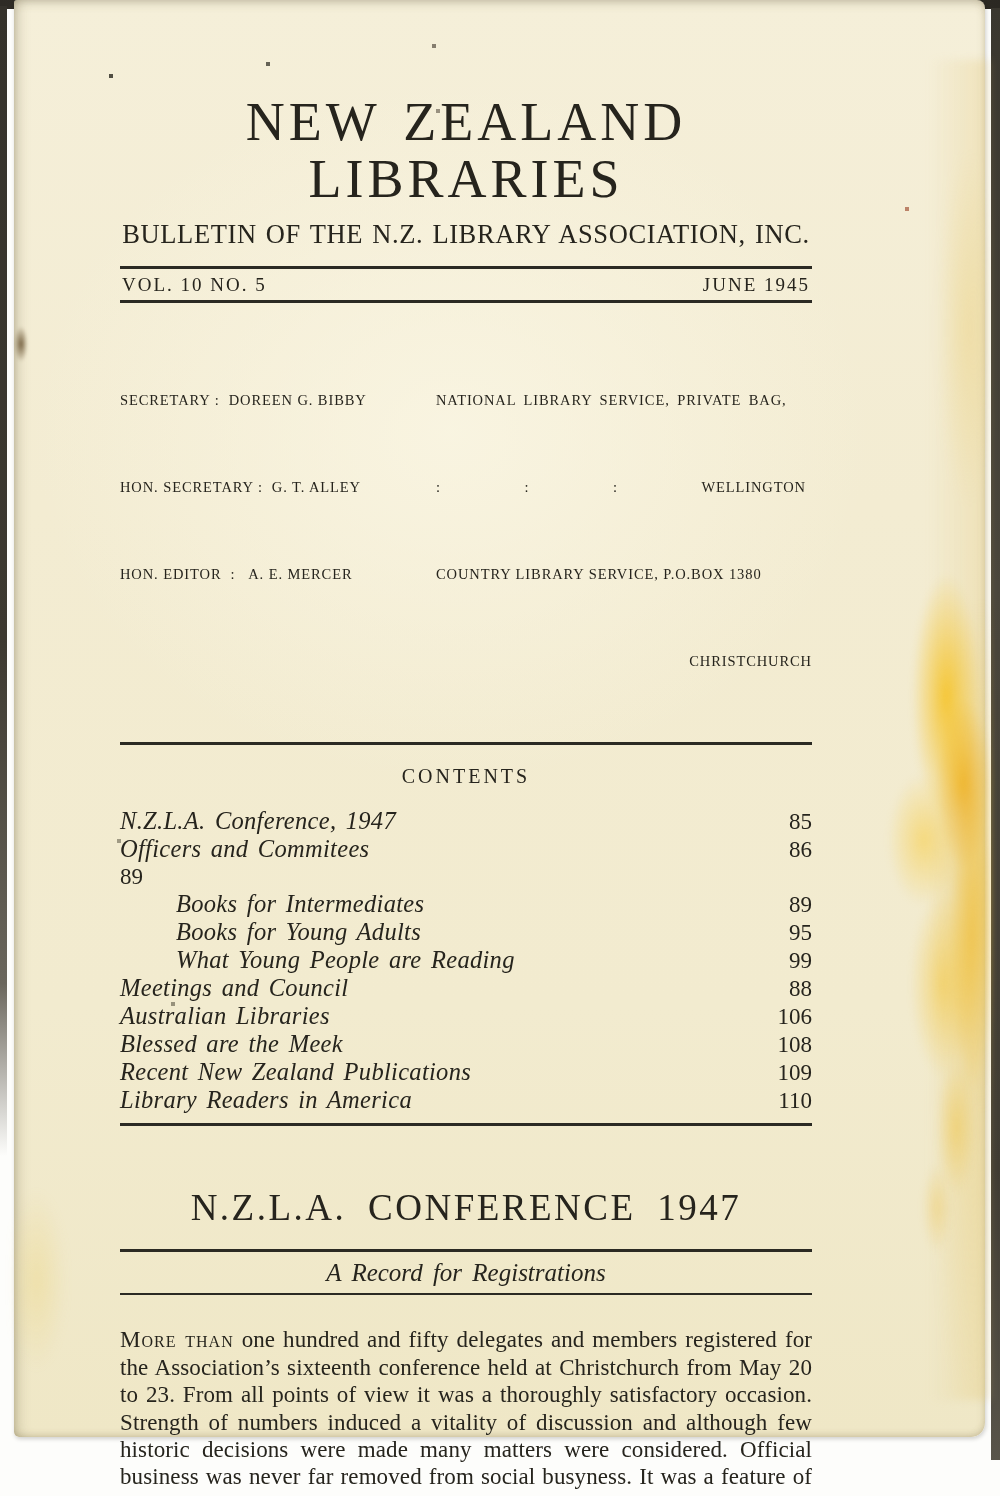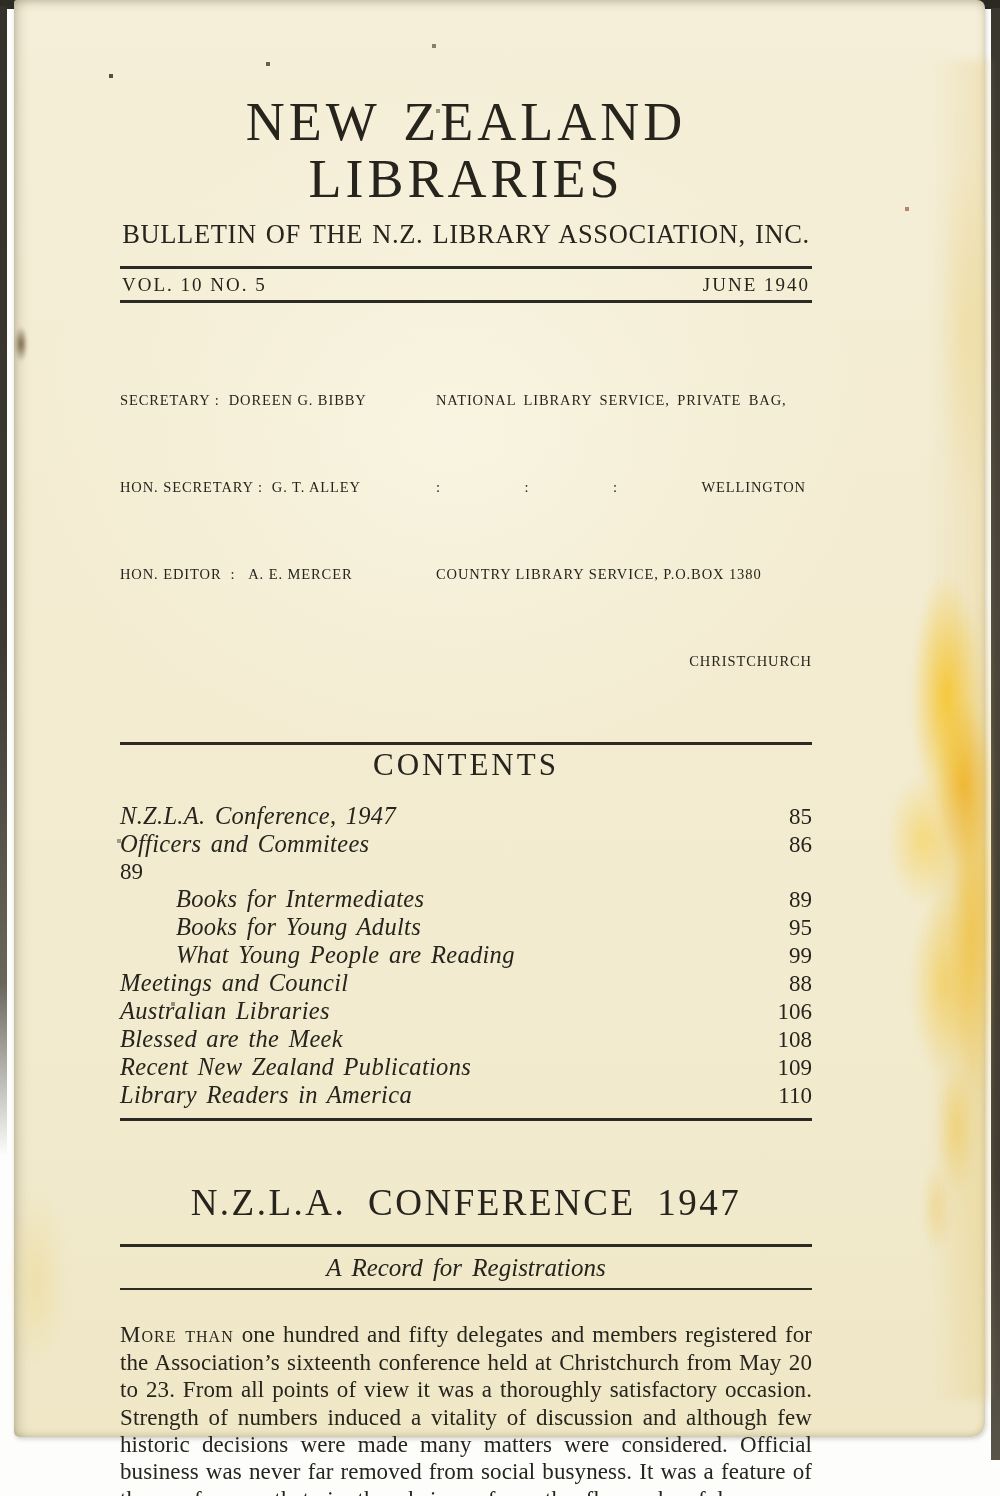--- a/index.html
+++ b/index.html
@@ -116,22 +116,22 @@
     display:flex; justify-content:space-between;
     font-size:14.5px; letter-spacing:0.9px; line-height:29px;
   }
   .officers .col-left { width:300px; white-space:pre; }
   .officers .col-right { width:376px; white-space:pre; }
   .officers .col-right .spread { display:flex; justify-content:space-between; padding-right:6px; }
   .officers .col-right .wide { word-spacing:3px; }
   .officers .col-right .align-right { text-align:right; }
   .rule3 { margin-top:8px; }
   .toc-heading {
-    margin-top:2px;
-    font-size:31px; letter-spacing:3px;
+    margin-top:20px;
+    font-size:20px; letter-spacing:3px;
     text-align:center; font-weight:normal;
   }
   .toc-list { margin-top:19px; }
   .toc-row {
     display:flex; justify-content:space-between; align-items:baseline;
     font-size:24.5px; line-height:27px;
   }
   .toc-title { font-style:italic; letter-spacing:0.3px; word-spacing:3px; }
   .toc-row.indent .toc-title { padding-left:56px; }
   .toc-page { font-style:normal; font-size:23px; }
@@ -170,21 +170,21 @@
   <div class="specks"></div>
 
   <div class="content">
 
     <h1 class="masthead-title">NEW ZEALAND LIBRARIES</h1>
     <div class="masthead-sub">BULLETIN OF THE N.Z. LIBRARY ASSOCIATION, INC.</div>
 
     <div class="rule rule1"></div>
     <div class="vol-row">
       <span>VOL. 10 NO. 5</span>
-      <span>JUNE  1940</span>
+      <span>JUNE  1945</span>
     </div>
     <div class="rule-thin"></div>
 
     <div class="officers">
       <div class="col-left">
         <div>SECRETARY :  DOREEN G. BIBBY</div>
         <div>HON. SECRETARY :  G. T. ALLEY</div>
         <div>HON. EDITOR  :   A. E. MERCER</div>
       </div>
       <div class="col-right">

